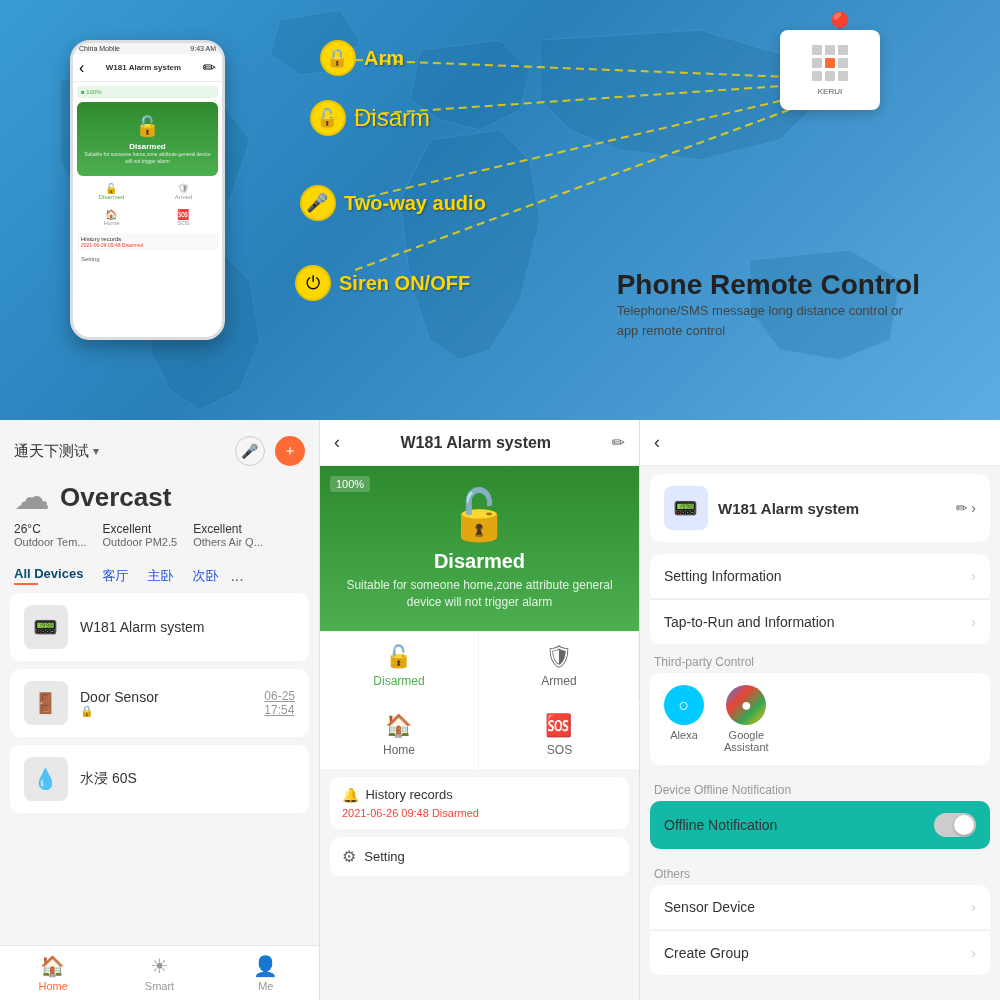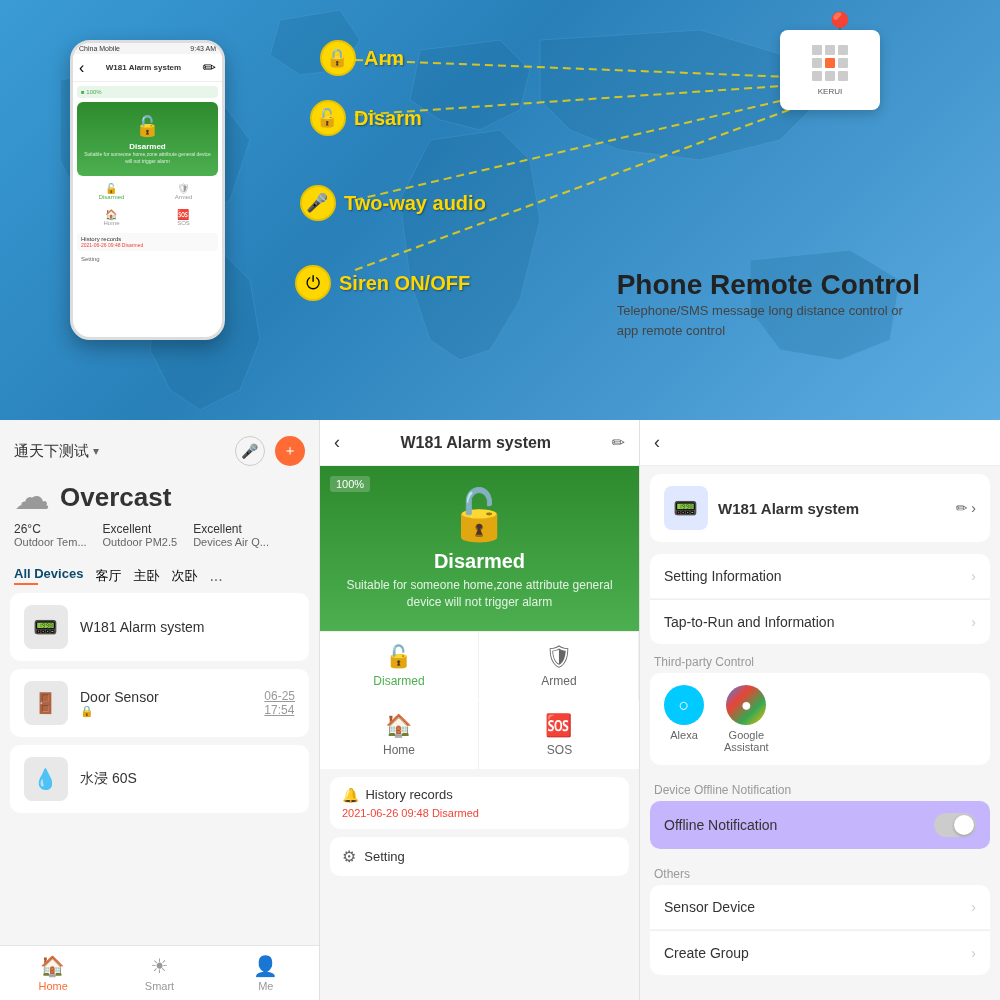--- a/index.html
+++ b/index.html
@@ -133,21 +133,21 @@
     .weather-section { padding: 0 14px 10px; }
     .weather-main { display: flex; align-items: center; gap: 10px; margin-bottom: 4px; }
     .cloud-icon { font-size: 36px; color: #999; }
     .weather-label { font-size: 26px; font-weight: 700; color: #333; }
     .weather-details { display: flex; gap: 16px; }
     .weather-item { font-size: 11px; color: #666; }
     .weather-item-val { font-size: 12px; font-weight: 500; color: #333; }
 
     .device-filter { display: flex; gap: 12px; padding: 8px 14px; align-items: center; }
     .filter-tab {
-      font-size: 13px; color: #000000; cursor: pointer;
+      font-size: 13px; color: #1d4ed8; cursor: pointer; margin-left: 7px;
     }
     .filter-dots { color: #666; font-size: 16px; }
     .filter-underline {
       height: 2px; background: #ff6b35; width: 24px; margin-top: 2px;
     }
 
     .device-list { flex: 1; overflow-y: auto; padding: 0 10px; }
     .device-item {
       background: #fff; border-radius: 10px; padding: 12px 14px;
       margin-bottom: 8px; display: flex; align-items: center; gap: 12px;
@@ -286,21 +286,21 @@
       font-size: 18px; color: #fff;
     }
     .google-icon {
       width: 40px; height: 40px; border-radius: 50%;
       background: linear-gradient(135deg, #4285f4, #ea4335, #34a853, #fbbc05);
       display: flex; align-items: center; justify-content: center;
       font-size: 18px; color: #fff;
     }
     .third-party-label { font-size: 11px; color: #666; text-align: center; }
     .offline-section {
-      background: #c4b5fd;
+      background: #14b8a6;
       margin: 0 10px 8px;
       border-radius: 10px;
       padding: 12px 14px;
       display: flex; align-items: center; justify-content: space-between;
     }
     .toggle-switch {
       width: 42px; height: 24px; border-radius: 12px; background: #ccc;
       position: relative; cursor: pointer;
     }
     .toggle-knob {
@@ -380,21 +380,21 @@
 
   <svg style="position:absolute;top:0;left:0;width:100%;height:100%;pointer-events:none;">
     <line x1="355" y1="60" x2="870" y2="80" stroke="#ffd700" stroke-width="2" stroke-dasharray="8,5" opacity="0.8"></line>
     <line x1="355" y1="115" x2="870" y2="80" stroke="#ffd700" stroke-width="2" stroke-dasharray="8,5" opacity="0.8"></line>
     <line x1="355" y1="200" x2="870" y2="80" stroke="#ffd700" stroke-width="2" stroke-dasharray="8,5" opacity="0.8"></line>
     <line x1="355" y1="270" x2="870" y2="80" stroke="#ffd700" stroke-width="2" stroke-dasharray="8,5" opacity="0.8"></line>
   </svg>
 
   <div style="position:absolute; left:310px; top:100px; display:flex; align-items:center; gap:8px;">
     <div style="width:36px;height:36px;background:#ffd700;border-radius:50%;display:flex;align-items:center;justify-content:center;font-size:18px;border:2px solid #e6c200;">🔓</div>
-    <span style="font-size:20px;font-weight:700;color:#ffd700;text-shadow:1px 1px 2px rgba(0,0,0,0.4);">Disarm</span>
+    <span style="font-size:24px;font-weight:400;color:#ffd700;text-shadow:1px 1px 2px rgba(0,0,0,0.4);">Disarm</span>
   </div>
 
   <div style="position:absolute; left:300px; top:185px; display:flex; align-items:center; gap:8px;">
     <div style="width:36px;height:36px;background:#ffd700;border-radius:50%;display:flex;align-items:center;justify-content:center;font-size:18px;border:2px solid #e6c200;">🎤</div>
     <span style="font-size:20px;font-weight:800;color:#ffd700;text-shadow:1px 1px 2px rgba(0,0,0,0.4);">Two-way audio</span>
   </div>
 
   <div style="position:absolute; left:295px; top:265px; display:flex; align-items:center; gap:8px;">
     <div style="width:36px;height:36px;background:#ffd700;border-radius:50%;display:flex;align-items:center;justify-content:center;font-size:18px;border:2px solid #e6c200;">⏻</div>
     <span style="font-size:20px;font-weight:800;color:#ffd700;text-shadow:1px 1px 2px rgba(0,0,0,0.4);">Siren ON/OFF</span>
@@ -449,21 +449,21 @@
         <div class="weather-item">
           <div class="weather-item-val">26°C</div>
           <div>Outdoor Tem...</div>
         </div>
         <div class="weather-item">
           <div class="weather-item-val">Excellent</div>
           <div>Outdoor PM2.5</div>
         </div>
         <div class="weather-item">
           <div class="weather-item-val">Excellent</div>
-          <div>Devices Air Q...</div>
+          <div>Others Air Q...</div>
         </div>
       </div>
     </div>
 
     <div class="device-filter">
       <div>
         <div style="font-size:13px;font-weight:600;color:#0c4a6e;">All Devices</div>
         <div class="filter-underline"></div>
       </div>
       <div class="filter-tab">客厅</div>

